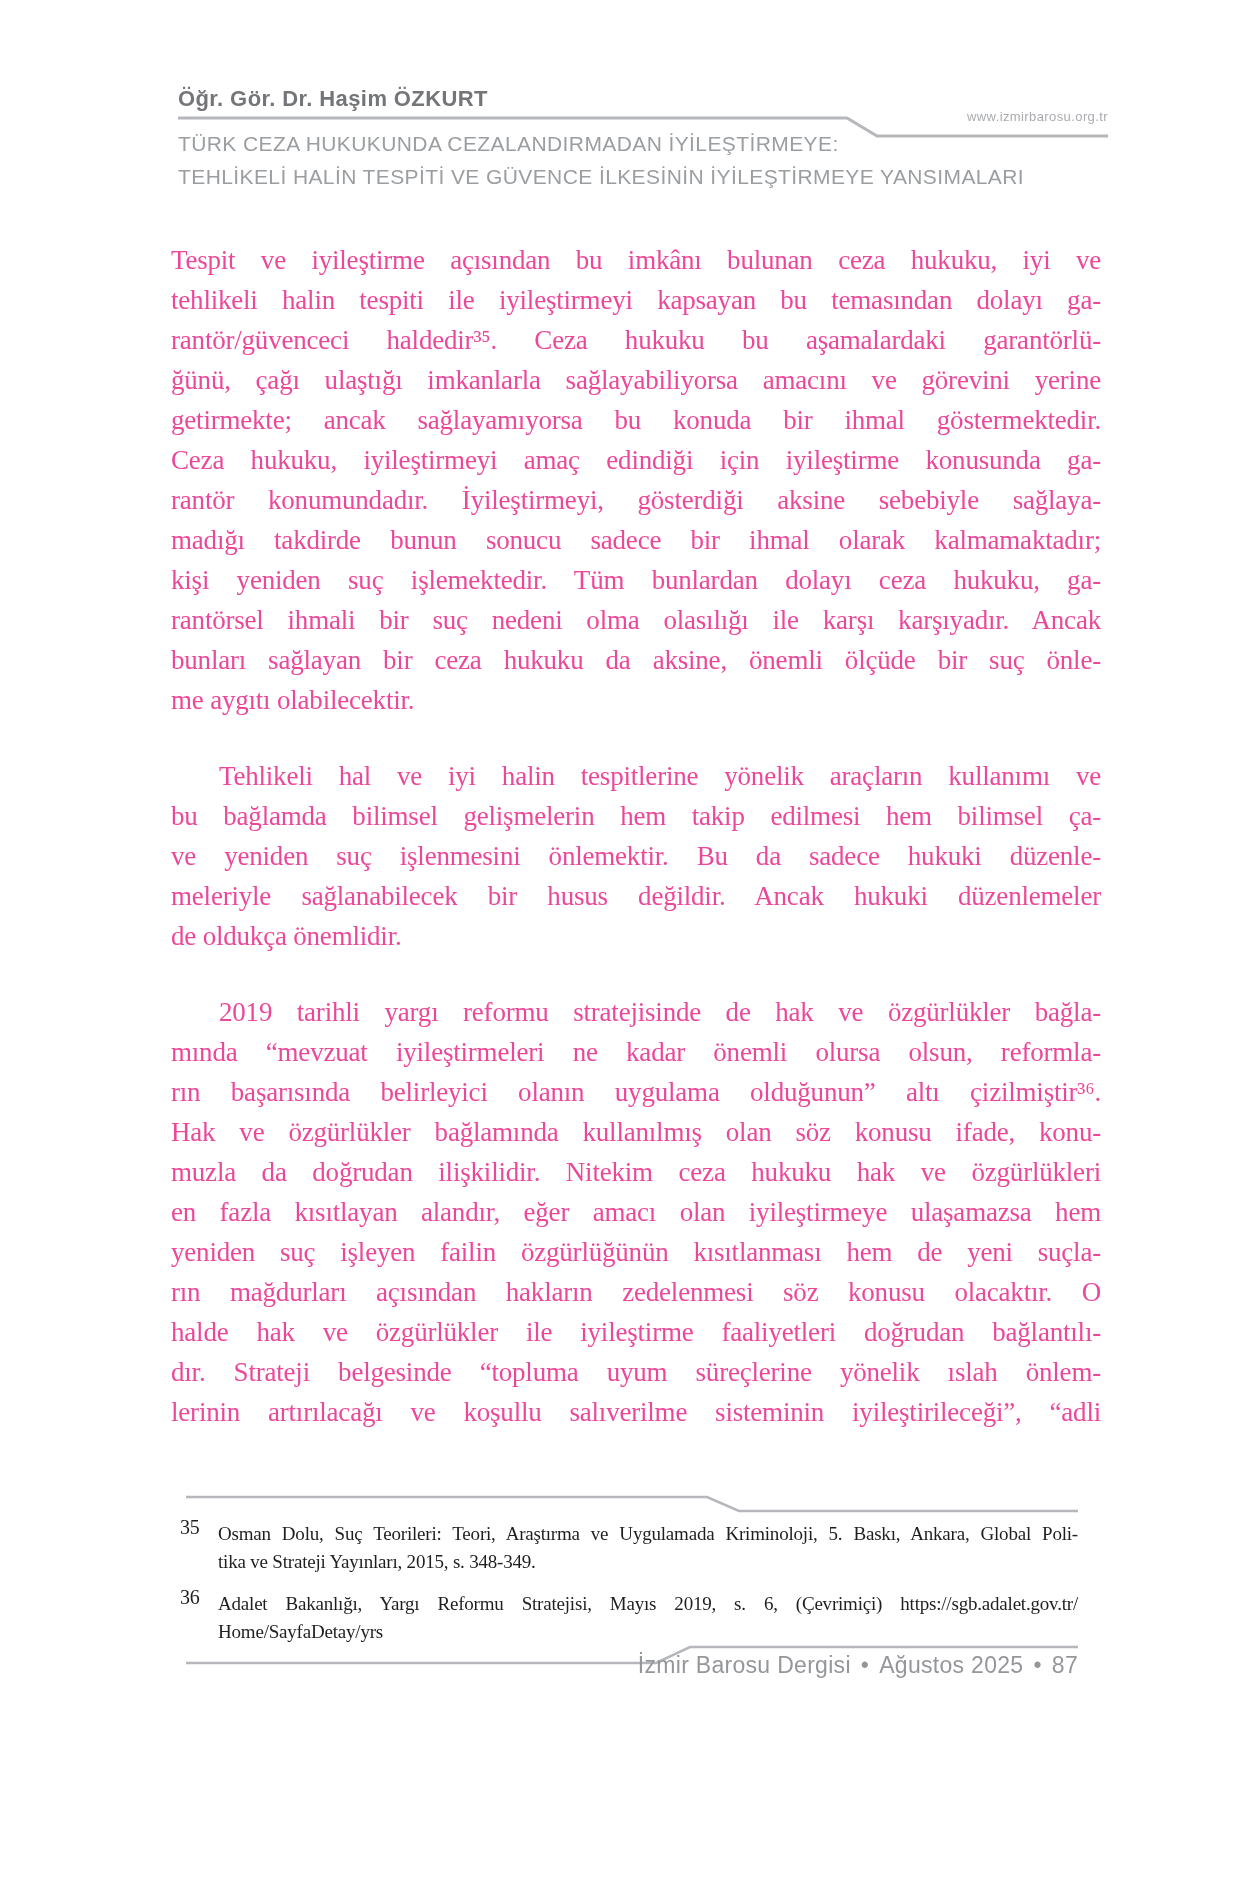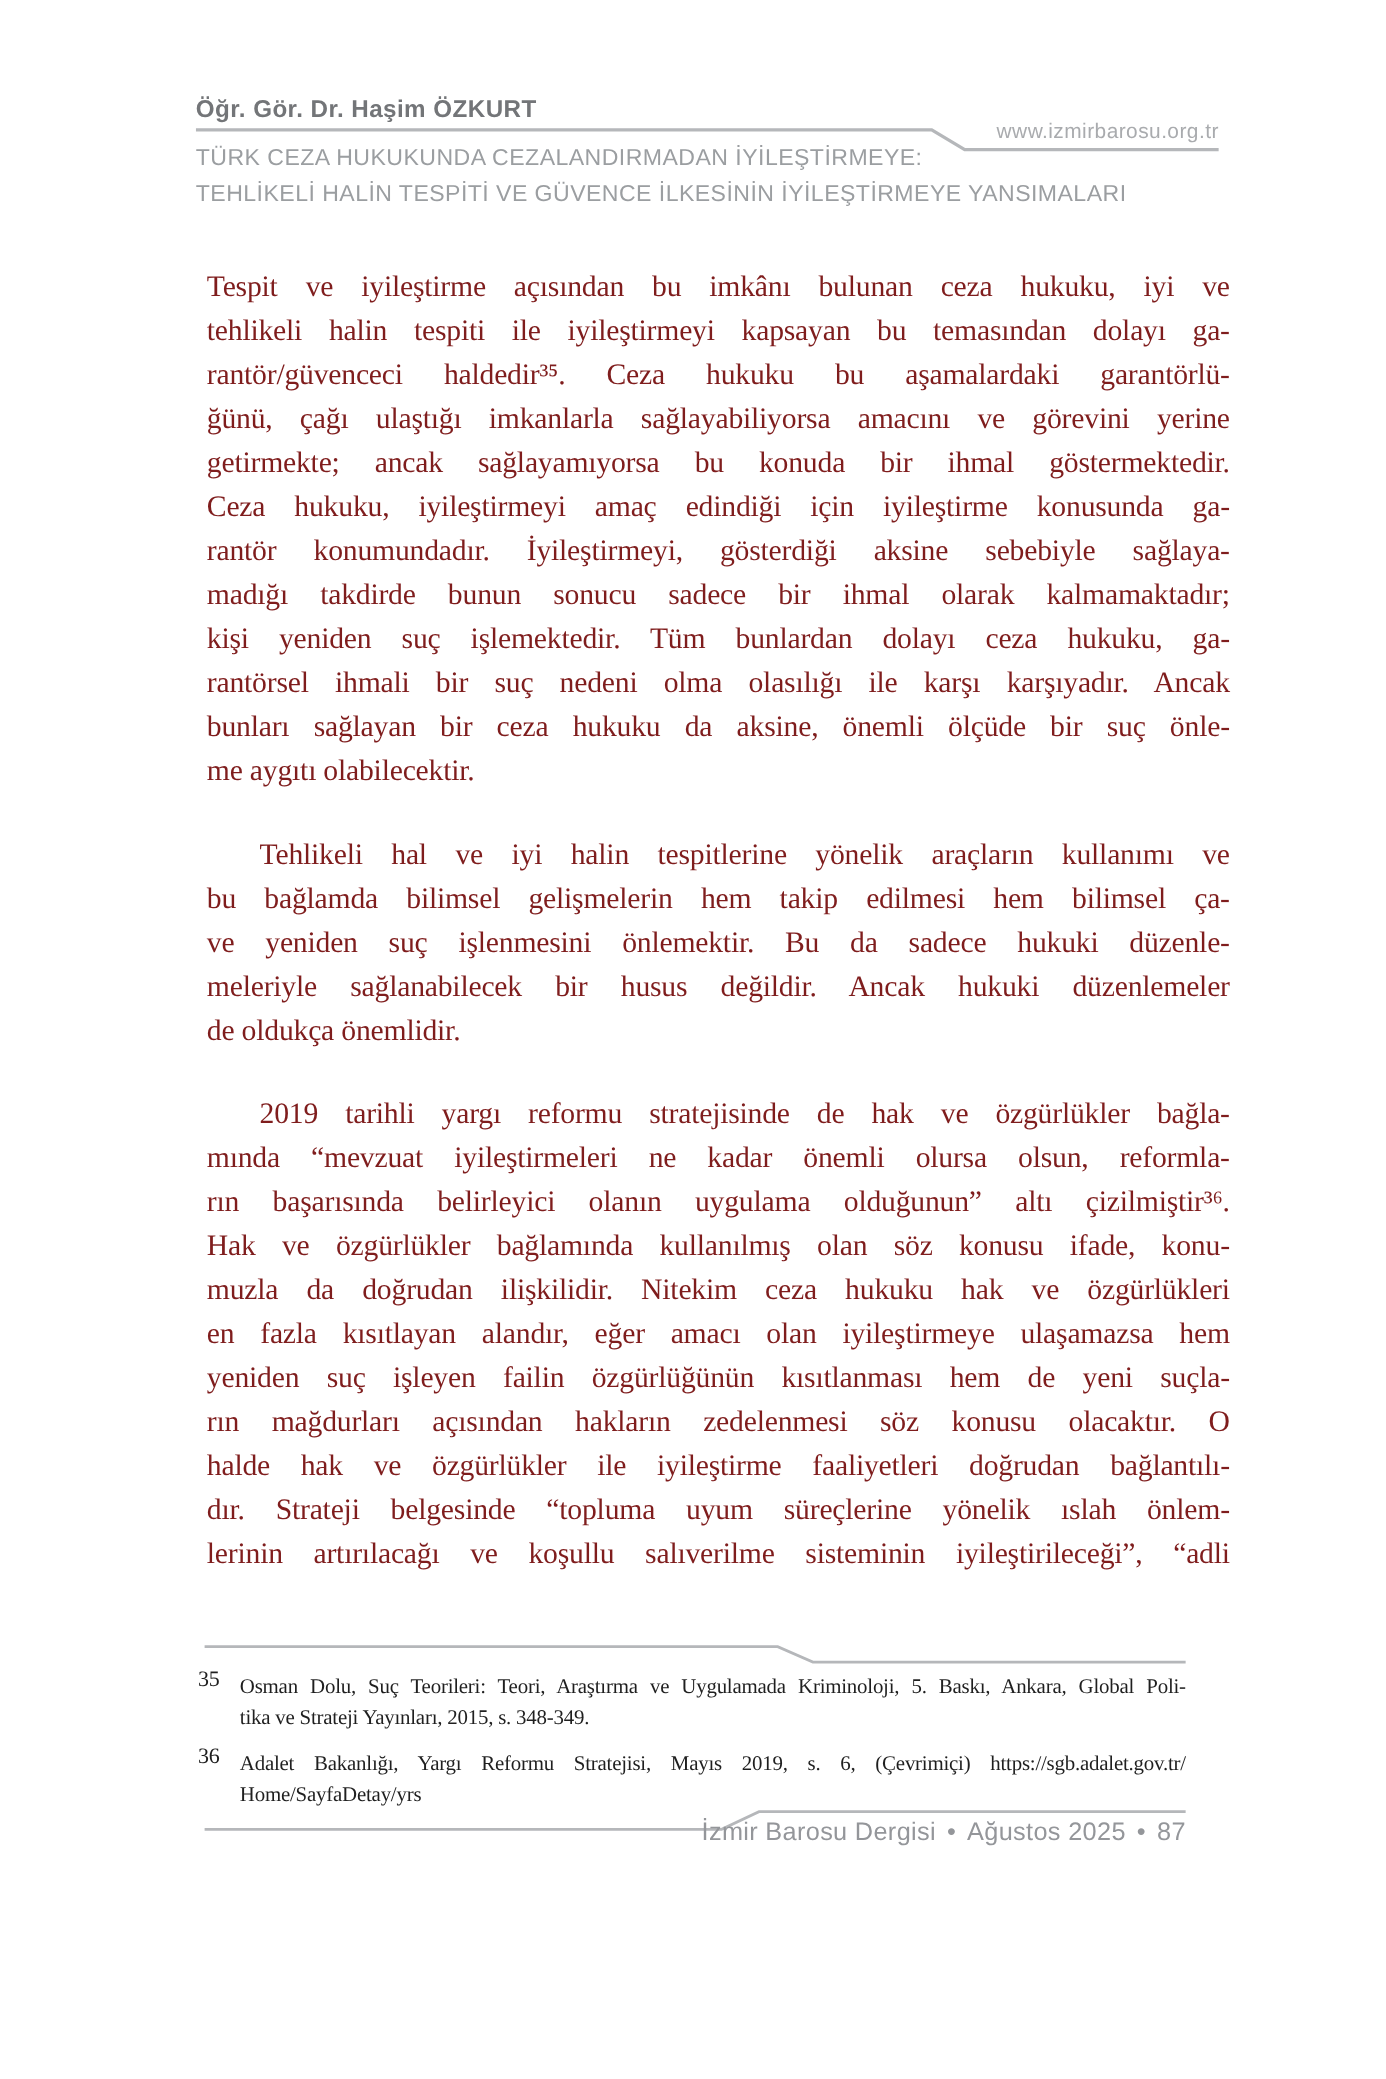--- a/index.html
+++ b/index.html
@@ -6,28 +6,28 @@
   .page{position:relative;width:1260px;height:1890px;background:#ffffff;overflow:hidden;
         font-family:"Liberation Serif","DejaVu Serif",serif;border-radius:19px;}
 
   
   .author{position:absolute;left:178px;top:86px;width:930px;
           font-family:"Liberation Sans","DejaVu Sans",sans-serif;
           font-weight:700;font-size:22px;letter-spacing:.4px;color:#737578;}
   .header-rule{position:absolute;left:178px;top:114px;}
   .site-url{position:absolute;right:152px;top:109px;
           font-family:"Liberation Sans","DejaVu Sans",sans-serif;
-          font-size:19px;letter-spacing:.4px;color:#a9abae;}
+          font-size:13px;letter-spacing:.4px;color:#a9abae;}
   .article-title{position:absolute;left:178px;top:127px;width:940px;
           font-family:"Liberation Sans","DejaVu Sans",sans-serif;
           font-size:21px;line-height:33px;letter-spacing:.4px;color:#9b9ea1;}
 
   
-  .body-text{position:absolute;left:188px;top:240px;width:930px;
-          font-size:27px;line-height:40px;color:#7f1d1d;letter-spacing:-0.2px;}
+  .body-text{position:absolute;left:171px;top:240px;width:930px;
+          font-size:27px;line-height:40px;color:#ec4899;letter-spacing:-0.2px;}
   .para{margin:0 0 36px 0;}
   .bline{text-align:justify;text-justify:inter-word;}
   .bline.jl{text-align-last:justify;}
   .bline.ind{text-indent:48px;}
 
   
   .fn-sep{position:absolute;left:178px;top:1494px;}
   .footnote{position:absolute;left:178px;width:900px;
           font-size:19px;line-height:28px;color:#1f1f1f;letter-spacing:-0.2px;
           padding-left:40px;box-sizing:border-box;}

